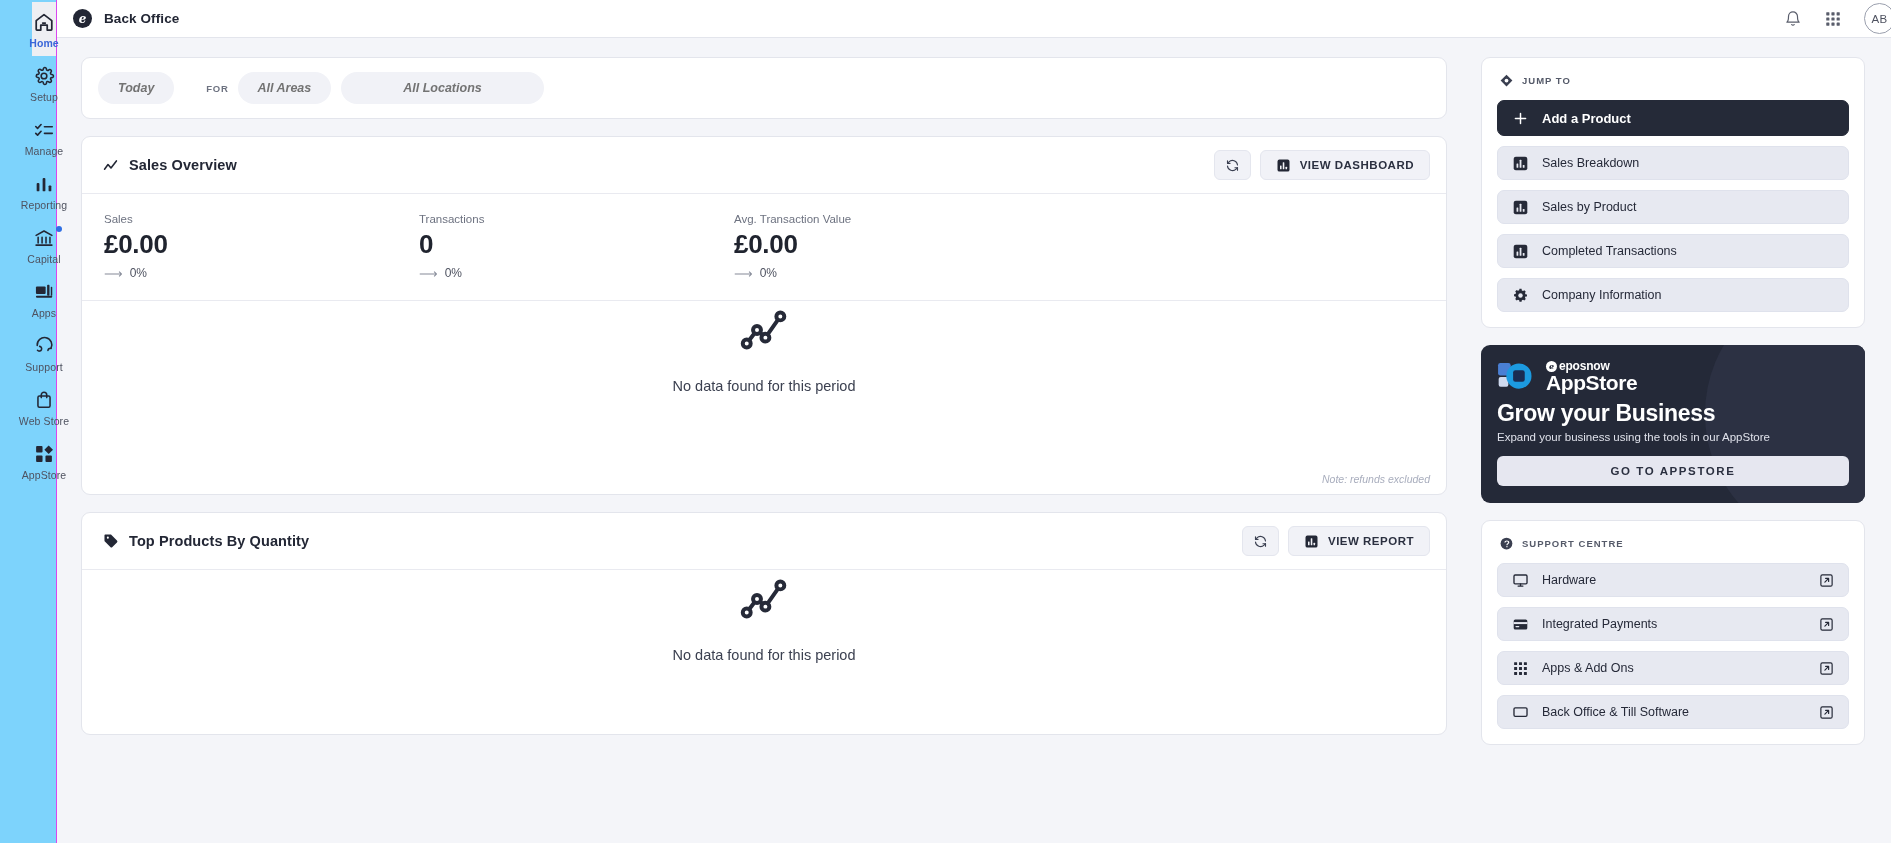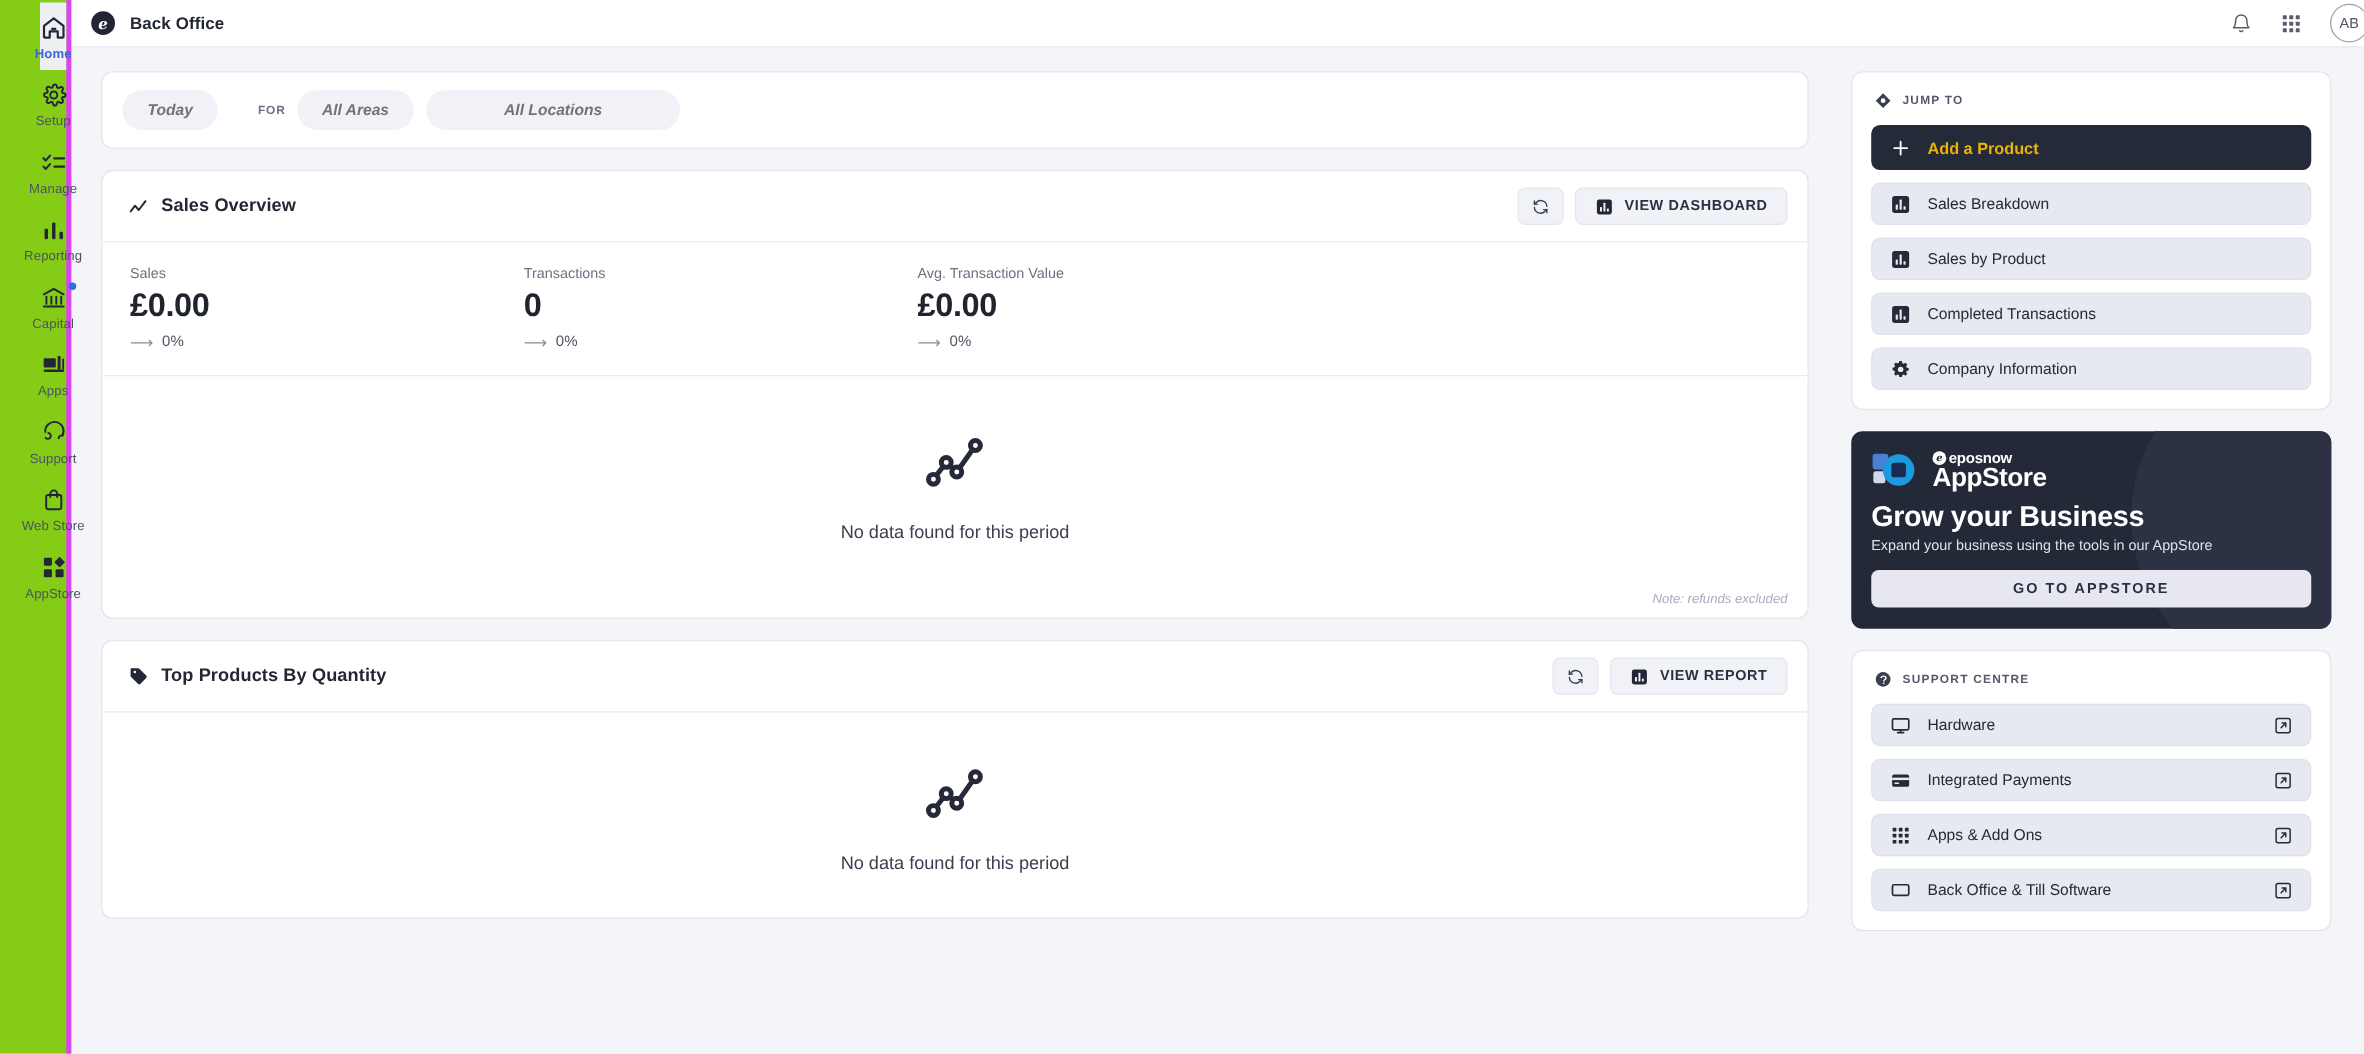--- a/index.html
+++ b/index.html
@@ -9,22 +9,22 @@
     overflow: hidden;
     font-family: "Liberation Sans", sans-serif;
     background: #f4f5f9;
     color: #232735;
   }
   .app { display: flex; width: 1891px; height: 843px; }
 
   
   .rail {
     width: 57px; flex: 0 0 57px;
-    background: #84cc16;
-    border-right: 4px solid #d946ef;
+    background: #7dd3fc;
+    border-right: 1px solid #d946ef;
     display: flex; flex-direction: column;
     align-items: stretch;
     padding-top: 2px;
     position: relative; z-index: 5; padding-left: 32px;
   }
   .rail-item {
     display: flex; flex-direction: column;
     align-items: center; justify-content: center;
     padding: 9px 0 7px 0;
     gap: 4px;
@@ -146,21 +146,21 @@
   .kpis { display: flex; padding: 19px 22px 20px 22px; border-bottom: 1px solid #e9eaf0; }
   .kpi { width: 315px; }
   .kpi-label { font-size: 11.5px; color: #6d7280; margin-bottom: 5px; }
   .kpi-value { font-size: 26px; font-weight: bold; color: #20242f; line-height: 1.12; letter-spacing: -.3px; }
   .kpi-delta { display: flex; align-items: center; gap: 7px; margin-top: 7px; font-size: 12px; color: #4e5260; }
   .kpi-delta .arrow { color: #8b909d; font-size: 13px; line-height: 1; }
 
   
   .empty {
     display: flex; flex-direction: column;
-    align-items: center; justify-content: center;
+    align-items: center; 
     gap: 21px;
   }
   .empty .glyph { width: 56px; height: 56px; color: #262a38; }
   .empty .glyph svg { width: 56px; height: 56px; display: block; }
   .empty .msg { font-size: 14.5px; color: #3b4050; }
   .note {
     text-align: right; font-size: 10.5px; font-style: italic;
     color: #a8adbd; padding: 0 16px 9px 0;
   }
 
@@ -182,21 +182,21 @@
     background: #e7e9f1; border: 1px solid #dfe2ec;
     padding: 0 14px; margin-bottom: 10px;
     cursor: pointer; font-size: 12.5px; color: #252938;
   }
   .side-row:last-child { margin-bottom: 0; }
   .side-row .si { width: 17px; height: 17px; color: #262a38; flex: 0 0 17px; }
   .side-row .si svg { width: 17px; height: 17px; display: block; }
   .side-row .ext { margin-left: auto; width: 15px; height: 15px; color: #262a38; }
   .side-row .ext svg { width: 15px; height: 15px; display: block; }
   .side-row.primary {
-    background: #252a38; border-color: #252a38; color: #eab308;
+    background: #252a38; border-color: #252a38; color: #ffffff;
     height: 36px; font-weight: bold; font-size: 13px;
   }
   .side-row.primary .si { color: #ffffff; }
 
   
   .promo {
     position: relative; overflow: hidden;
     background: #242938; border-radius: 9px;
     padding: 15px 16px 17px 16px; margin-bottom: 17px;
     color: #fff;

